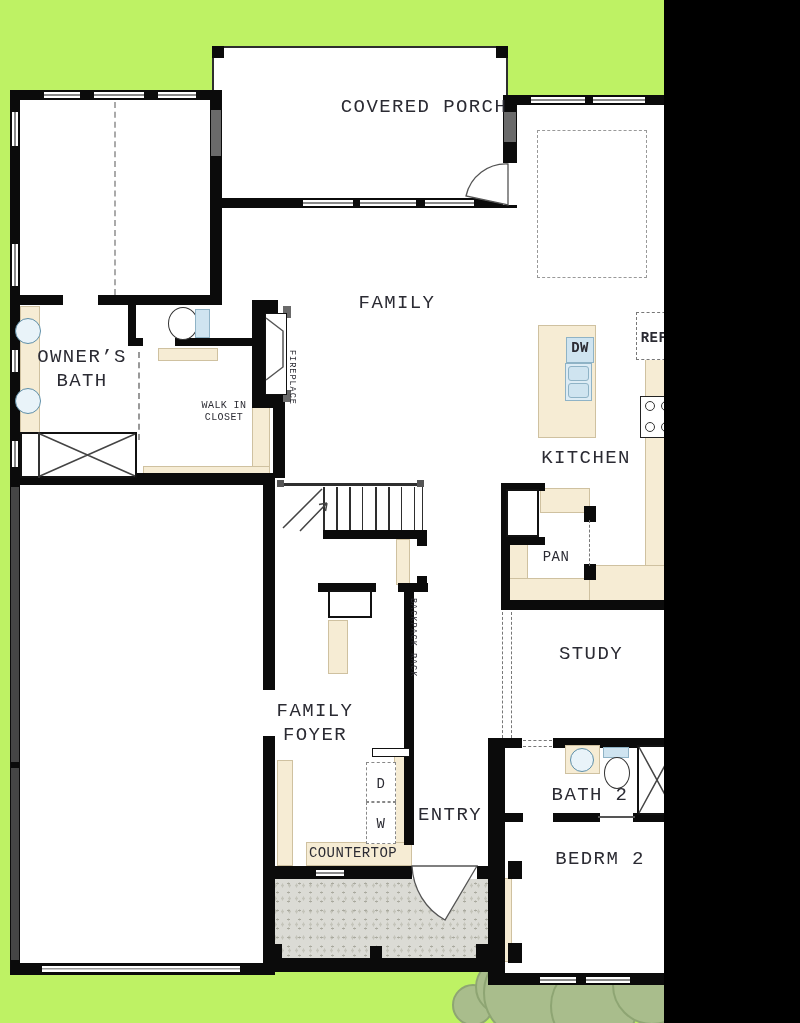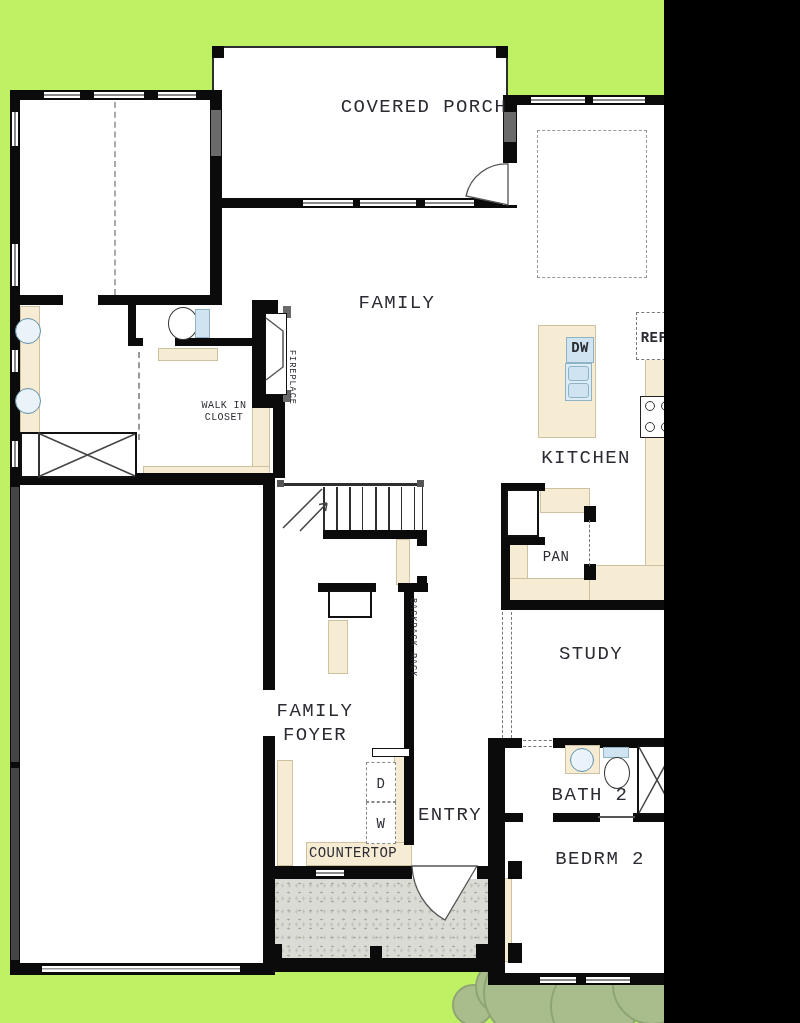--- a/index.html
+++ b/index.html
@@ -217,20 +217,22 @@
       <path d="M283,528 L322,489"></path>
       <path d="M300,531 L327,503 M327,503 l-8,1.5 M327,503 l-1.5,8"></path>
       <path d="M266,318 L283,331 L283,367 L266,380" stroke="#555"></path>
     </g>
     <path d="M508,205 L508,164 A41,41 0 0 0 466,196 Z" fill="#fff" stroke="#555" stroke-width="1.3"></path>
     <path d="M477,866 L412,866 A65,65 0 0 0 445,920 Z" fill="#fff" stroke="#555" stroke-width="1.3"></path>
   </svg>
 
   <div class="abs lb" style="left:324px;top:96px;width:200px">COVERED PORCH</div>
   <div class="abs lb" style="left:337px;top:292px;width:120px">FAMILY</div>
+  <div class="abs lb" style="left:22px;top:346px;width:120px">OWNER’S
+BATH</div>
   <div class="abs lbs" style="left:174px;top:400px;width:100px;font-size:10px">WALK IN
 CLOSET</div>
   <div class="abs vert" style="left:285px;top:350px;width:12px;height:72px">FIREPLACE</div>
   <div class="abs lb" style="left:521px;top:447px;width:130px">KITCHEN</div>
   <div class="abs lbs" style="left:566px;top:340px;width:28px;font-weight:bold">DW</div>
   <div class="abs lbs" style="left:637px;top:330px;width:34px;font-weight:bold">REF</div>
   <div class="abs lbs" style="left:536px;top:549px;width:40px">PAN</div>
   <div class="abs lb" style="left:531px;top:643px;width:120px">STUDY</div>
   <div class="abs lb" style="left:255px;top:700px;width:120px">FAMILY
 FOYER</div>

